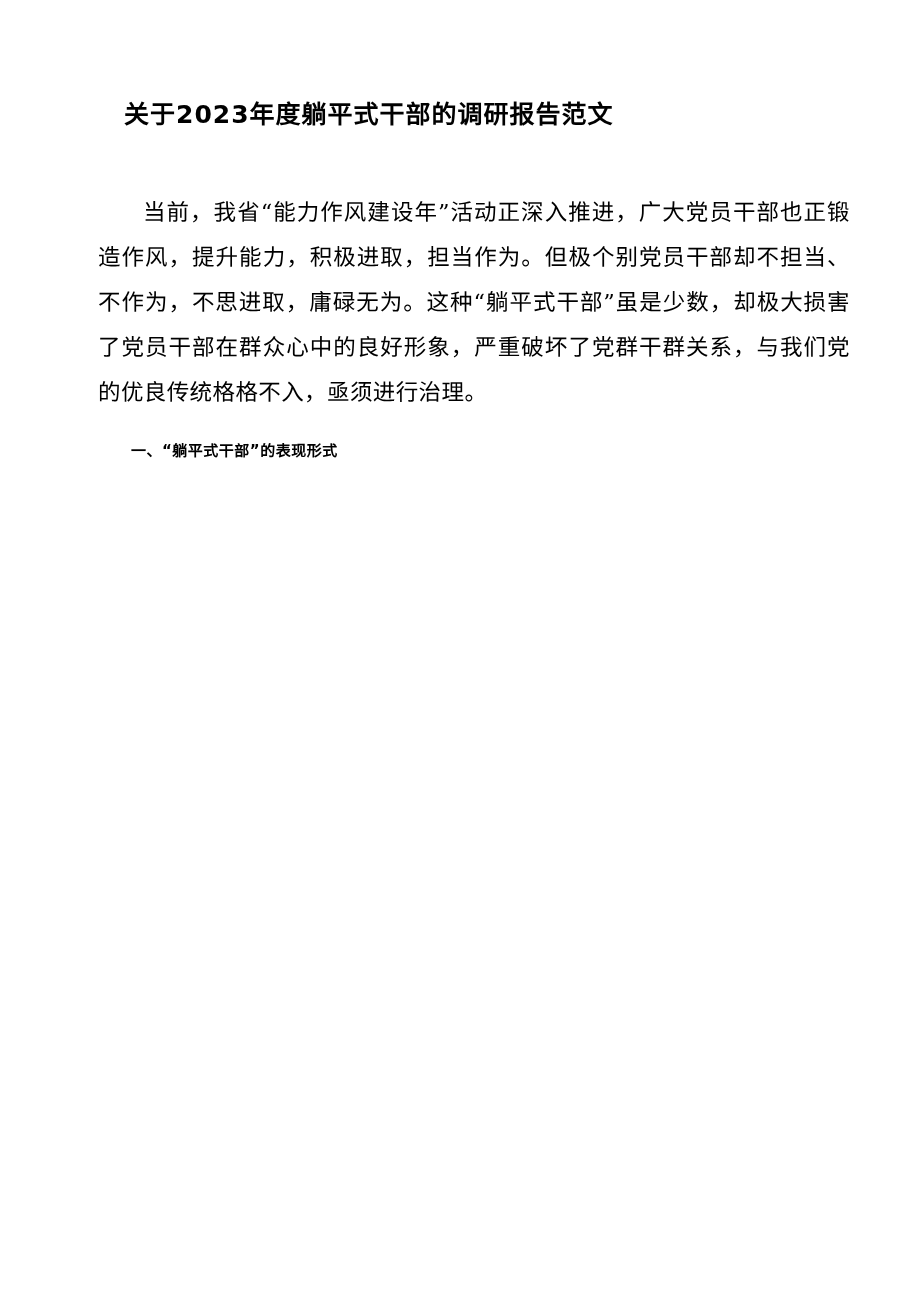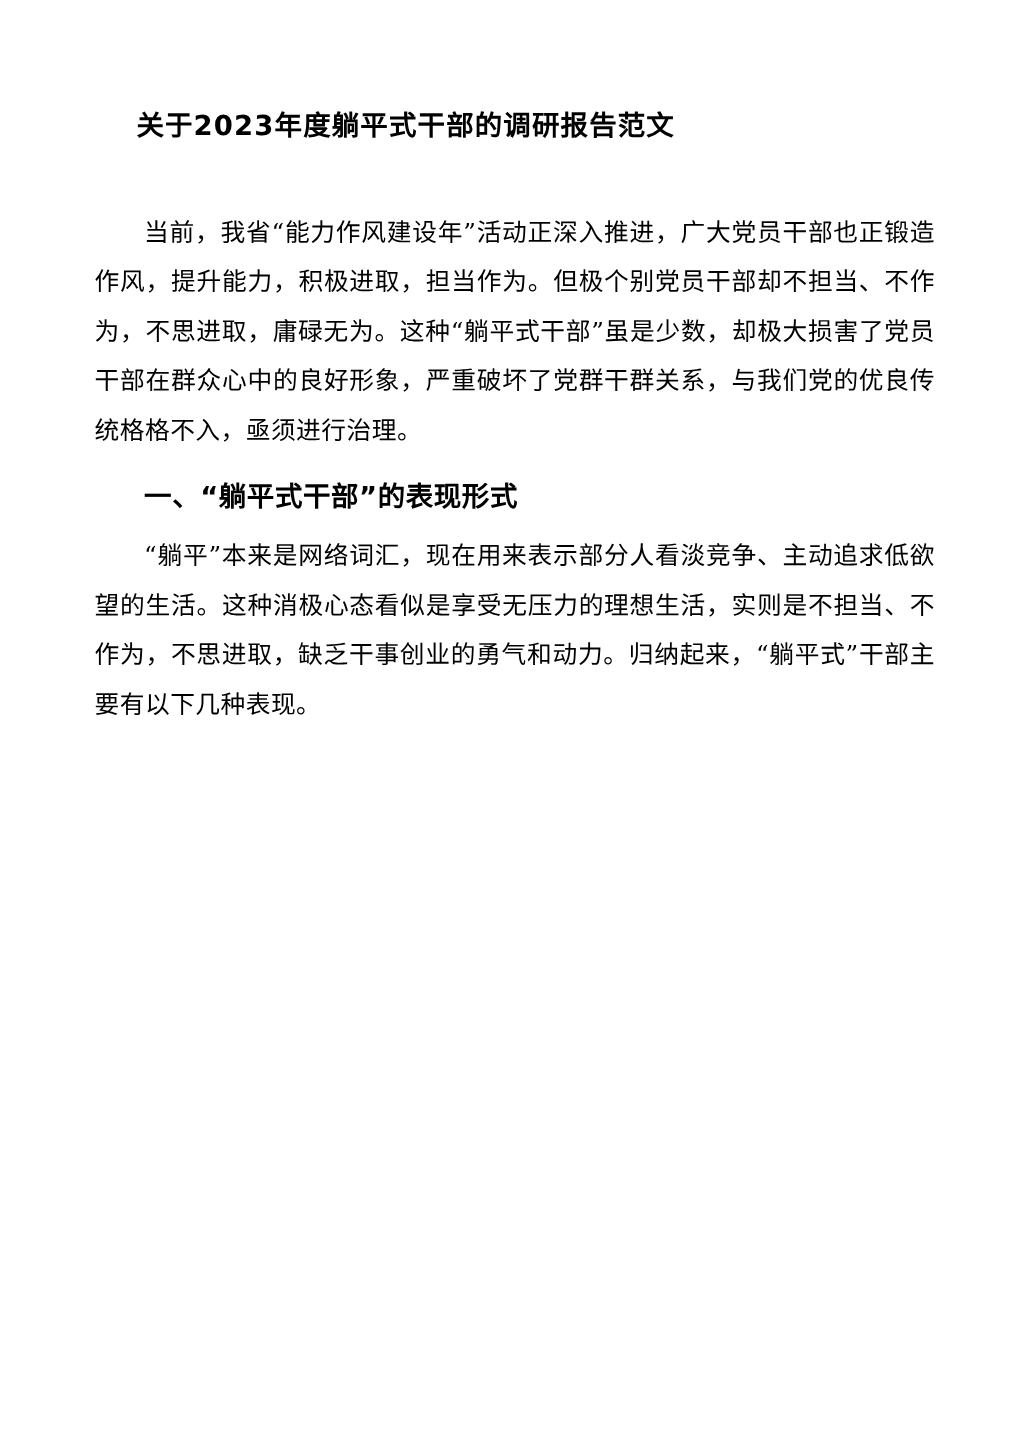--- a/index.html
+++ b/index.html
@@ -31,29 +31,29 @@
     margin: 0 0 0 38px;
     line-height: 1.5;
     font-family: "DejaVu Sans", "Liberation Sans", sans-serif;
   }
   .spacer-after-title {
     height: 56px;
   }
   p.body-text {
     font-size: 22.5px;
     line-height: 45px;
-    margin: 0 0 4px 0;
+    margin: 0 0 4px 12px;
     text-indent: 45px;
     text-align: justify;
     text-justify: inter-ideograph;
     letter-spacing: 0.4px;
     font-family: "DejaVu Serif", "Liberation Serif", serif;
   }
   h2.section-heading {
-    font-size: 25px;
+    font-size: 15px;
     font-weight: bold;
     line-height: 45px;
     margin: 14px 0 6px 0;
     text-indent: 45px;
     letter-spacing: 0.5px;
     font-family: "DejaVu Sans", "Liberation Sans", sans-serif;
   }
   p.tight {
     margin-top: 10px;
   }
@@ -69,18 +69,15 @@
   <h1 class="doc-title">关于2023年度躺平式干部的调研报告范文</h1>
 
   <div class="spacer-after-title"></div>
 
   <div class="para-block">
     <p class="body-text">当前，我省“能力作风建设年”活动正深入推进，广大党员干部也正锻造作风，提升能力，积极进取，担当作为。但极个别党员干部却不担当、不作为，不思进取，庸碌无为。这种“躺平式干部”虽是少数，却极大损害了党员干部在群众心中的良好形象，严重破坏了党群干群关系，与我们党的优良传统格格不入，亟须进行治理。</p>
   </div>
 
   <h2 class="section-heading">一、“躺平式干部”的表现形式</h2>
 
-  <div class="para-block">
-    <p class="body-text tight">“躺平”本来是网络词汇，现在用来表示部分人看淡竞争、主动追求低欲望的生活。这种消极心态看似是享受无压力的理想生活，实则是不担当、不作为，不思进取，缺乏干事创业的勇气和动力。归纳起来，“躺平式”干部主要有以下几种表现。</p>
-  </div>
 
 
 </div>
 
 </body></html>

